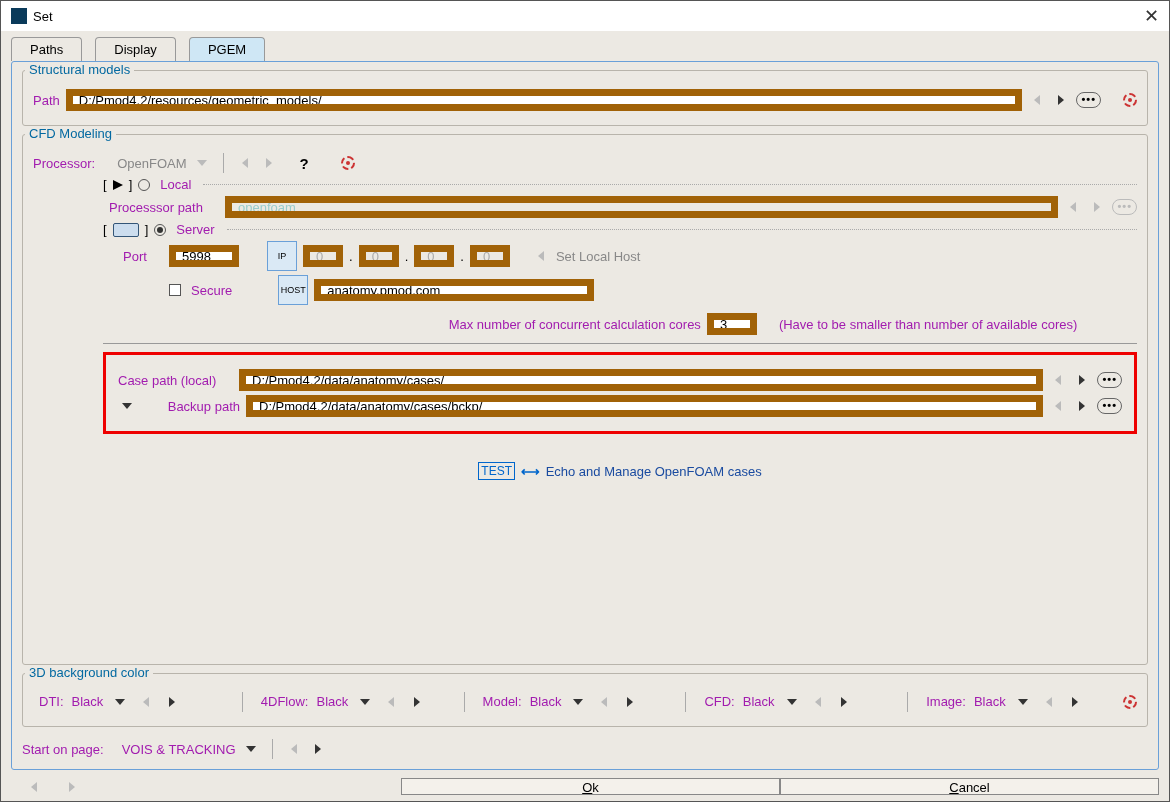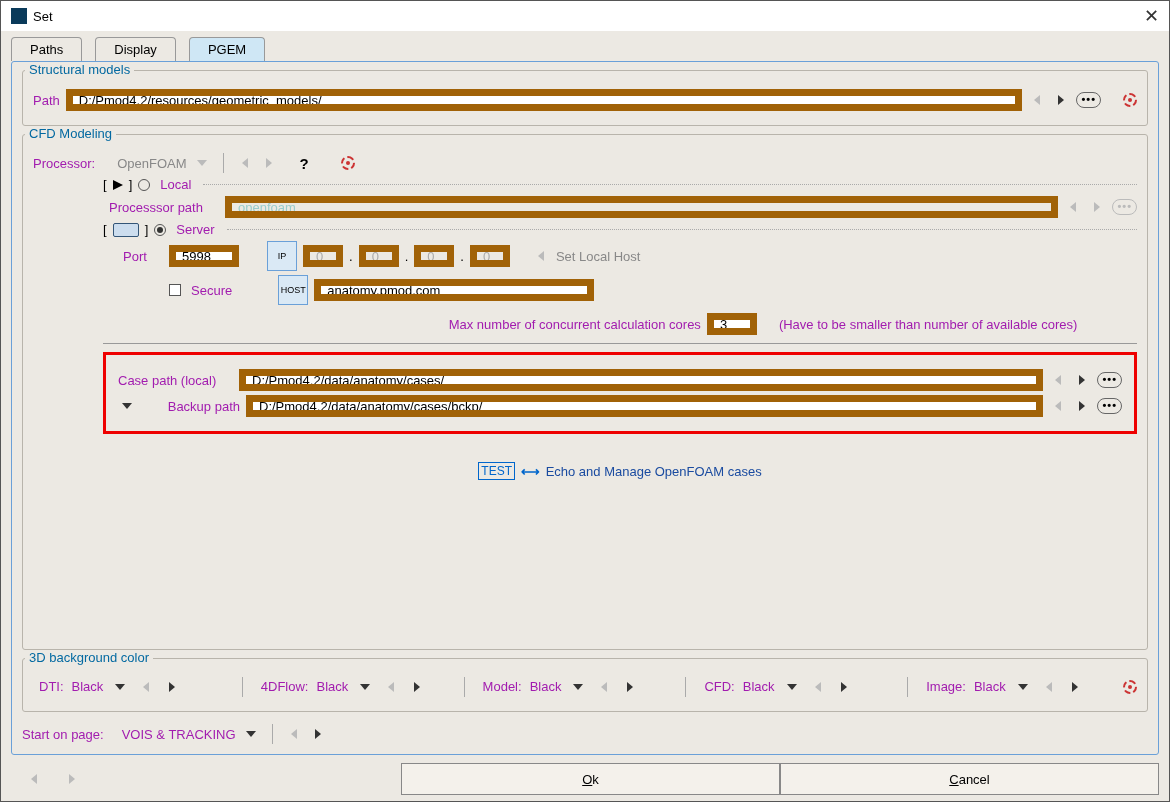--- a/index.html
+++ b/index.html
@@ -35,21 +35,21 @@
 .flag { width:0;height:0;border-left:10px solid #000;border-top:5px solid transparent;border-bottom:5px solid transparent;display:inline-block;}
 .serverchip { display:inline-block; width:26px; height:14px; border:1px solid #357; background:#cde; border-radius:2px;}
 .radio { display:inline-block; width:12px; height:12px; border:1px solid #555; border-radius:50%; margin-right:4px; position:relative; cursor:pointer;}
 .radio.checked::after{content:'';position:absolute;width:6px;height:6px;background:#333;border-radius:50%;top:2px;left:2px;}
 .checkbox { display:inline-block; width:12px; height:12px; border:1px solid #555; margin-right:4px; background:#fff; cursor:pointer;}
 .btnicon { border:1px solid #6aa0d8; background:#dae9f5; padding:8px; display:inline-flex; width:30px; height:30px; align-items:center; justify-content:center; font-size:9px; cursor:pointer;}
 .ipseg { width:40px; background:#ece9e3; border:1px solid #aaa; color:#aaa; }
 .highlight { border:3px solid #e00; padding:10px 12px; }
 .hr { border-top:1px solid #999; margin:8px 0; height:0;}
 .link { color:#1a4ba0; cursor:pointer; }
-.bottom-btns { display:flex; height:32px; }
+.bottom-btns { display:flex; height:17px; }
 .bottom-btns .navarea{ width:390px; display:flex; align-items:center; gap:20px; padding-left:14px;}
 .bottom-btns button { flex:1; border:1px solid #888; background:#f4f1eb; cursor:pointer; font-size:13px;}
 .bottom-btns button u{text-decoration:underline;}
 .colrow { flex:1; display:flex; align-items:flex-start; gap:8px; padding:0 6px;}
 .sep { border-left:1px solid #aaa; height:20px; margin:0 6px;}
 .spacer{flex:1;}
 .qmark{font-weight:bold;font-size:15px;}
 </style>
 </head>
 <body>

